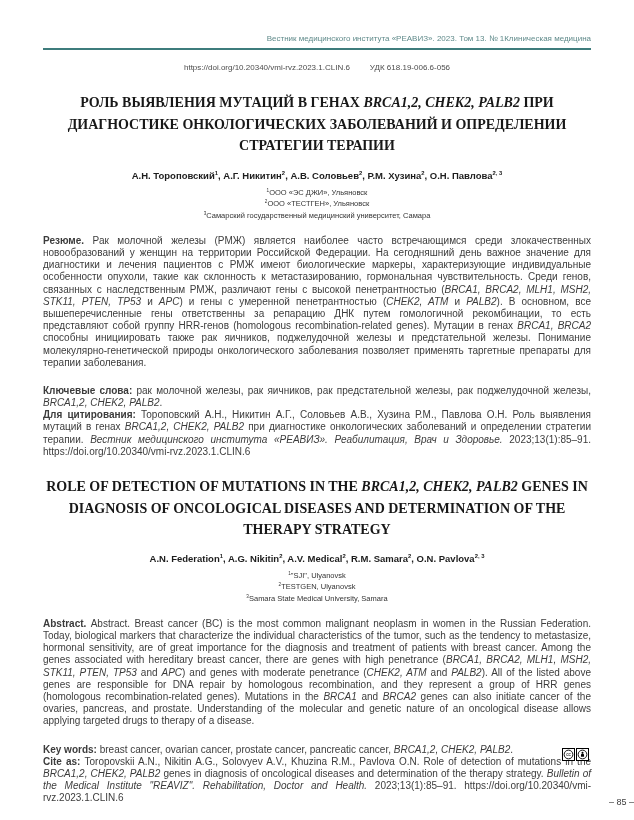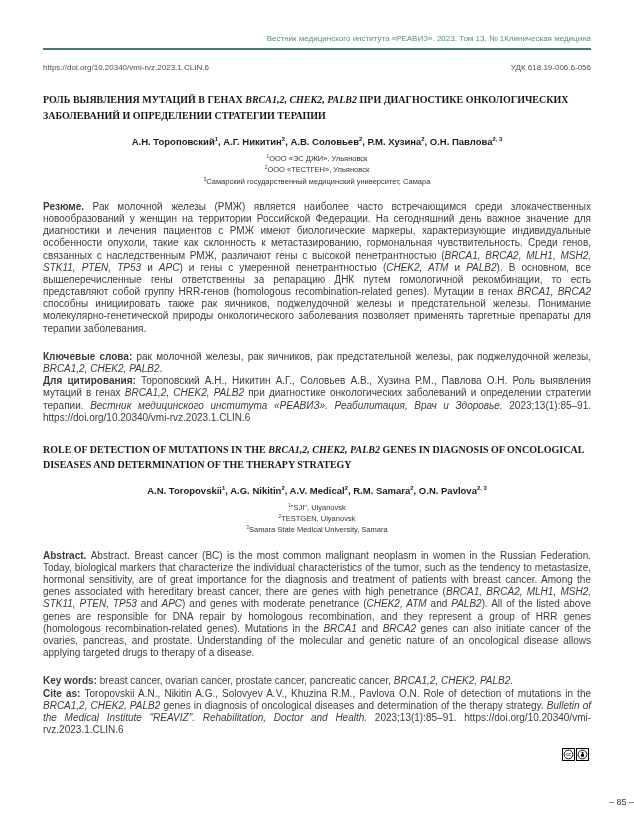--- a/index.html
+++ b/index.html
@@ -7,27 +7,27 @@
     position:relative; width:634px; height:820px; margin:0 auto;
     background:#ffffff; box-sizing:border-box; padding:34px 43px 0;
     font-family:"Liberation Sans", sans-serif; color:#3c3c3c; overflow:hidden;
   }
   .page-header {
     display:flex; justify-content:flex-end; align-items:flex-end;
     font-size:8px; color:#5f8a8a; padding-bottom:5px;
     border-bottom:2px solid #3e7c7c;
   }
   .meta-row {
-    display:flex; justify-content:space-between; margin-top:13px;
+    display:flex; justify-content:center; margin-top:13px;
     font-size:8px; color:#4c4c4c;gap:20px;
   }
   .meta-row a { color:#4c4c4c; text-decoration:none; }
   .title {
     font-family:"Liberation Serif", serif; font-weight:bold;
-    font-size:10px; line-height:1.55; color:#181818;
+    font-size:14px; line-height:1.55; text-align:center; color:#181818;
     margin:0;
   }
   .title-ru { margin-top:20px; }
   .title-en { margin-top:18px; }
   .authors {
     margin:13px 0 0; text-align:center; font-weight:bold;
     font-size:9.5px; color:#1d1d1d;
   }
   .authors-en { margin-top:12px; }
   .affils { margin-top:6px; text-align:center; font-size:7.5px; line-height:1.5; color:#333; }
@@ -78,21 +78,21 @@
   </div>
 
   <p class="body-par abstract"><span class="s-b">Резюме. </span><span>Рак молочной железы (РМЖ) является наиболее часто встречающимся среди злокачественных новообразований у женщин на территории Российской Федерации. На сегодняшний день важное значение для диагностики и лечения пациентов с РМЖ имеют биологические маркеры, характеризующие индивидуальные особенности опухоли, такие как склонность к метастазированию, гормональная чувствительность. Среди генов, связанных с наследственным РМЖ, различают гены с высокой пенетрантностью (</span><span class="s-i">BRCA1, BRCA2, MLH1, MSH2, STK11, PTEN, TP53</span><span> и </span><span class="s-i">APC</span><span>) и гены с умеренной пенетрантностью (</span><span class="s-i">CHEK2, ATM</span><span> и </span><span class="s-i">PALB2</span><span>). В основном, все вышеперечисленные гены ответственны за репарацию ДНК путем гомологичной рекомбинации, то есть представляют собой группу HRR-генов (homologous recombination-related genes). Мутации в генах </span><span class="s-i">BRCA1, BRCA2</span><span> способны инициировать также рак яичников, поджелудочной железы и предстательной железы. Понимание молекулярно-генетической природы онкологического заболевания позволяет применять таргетные препараты для терапии заболевания.</span></p>
 
   <p class="body-par keywords"><span class="s-b">Ключевые слова: </span><span>рак молочной железы, рак яичников, рак предстательной железы, рак поджелудочной железы, </span><span class="s-i">BRCA1,2, CHEK2, PALB2</span><span>.</span></p>
 
   <p class="body-par citation"><span class="s-b">Для цитирования: </span><span>Тороповский А.Н., Никитин А.Г., Соловьев А.В., Хузина Р.М., Павлова О.Н. Роль выявления мутаций в генах </span><span class="s-i">BRCA1,2, CHEK2, PALB2</span><span> при диагностике онкологических заболеваний и определении стратегии терапии. </span><span class="s-i">Вестник медицинского института «РЕАВИЗ». Реабилитация, Врач и Здоровье.</span><span> 2023;13(1):85–91. https://doi.org/10.20340/vmi-rvz.2023.1.CLIN.6</span></p>
 
   <h1 class="title title-en"><span>ROLE OF DETECTION OF MUTATIONS IN THE </span><span class="s-i">BRCA1,2, CHEK2, PALB2</span><span> GENES IN DIAGNOSIS OF ONCOLOGICAL DISEASES AND DETERMINATION OF THE THERAPY STRATEGY</span></h1>
 
-  <p class="authors authors-en"><span>A.N. Toropovskii</span><span class="s-sup">1</span><span>, A.G. Nikitin</span><span class="s-sup">2</span><span>, A.V. Medical</span><span class="s-sup">2</span><span>, R.M. Samara</span><span class="s-sup">2</span><span>, O.N. Pavlova</span><span class="s-sup">2, 3</span></p>
+  <p class="authors authors-en"><span>A.N. Federation</span><span class="s-sup">1</span><span>, A.G. Nikitin</span><span class="s-sup">2</span><span>, A.V. Medical</span><span class="s-sup">2</span><span>, R.M. Samara</span><span class="s-sup">2</span><span>, O.N. Pavlova</span><span class="s-sup">2, 3</span></p>
 
   <div class="affils">
     <div><span class="s-sup">1</span><span>"SJI", Ulyanovsk</span></div>
     <div><span class="s-sup">2</span><span>TESTGEN, Ulyanovsk</span></div>
     <div><span class="s-sup">3</span><span>Samara State Medical University, Samara</span></div>
   </div>
 
   <p class="body-par abstract"><span class="s-b">Abstract. </span><span>Abstract. Breast cancer (BC) is the most common malignant neoplasm in women in the Russian Federation. Today, biological markers that characterize the individual characteristics of the tumor, such as the tendency to metastasize, hormonal sensitivity, are of great importance for the diagnosis and treatment of patients with breast cancer. Among the genes associated with hereditary breast cancer, there are genes with high penetrance (</span><span class="s-i">BRCA1, BRCA2, MLH1, MSH2, STK11, PTEN, TP53</span><span> and </span><span class="s-i">APC</span><span>) and genes with moderate penetrance (</span><span class="s-i">CHEK2, ATM</span><span> and </span><span class="s-i">PALB2</span><span>). All of the listed above genes are responsible for DNA repair by homologous recombination, and they represent a group of HRR genes (homologous recombination-related genes). Mutations in the </span><span class="s-i">BRCA1</span><span> and </span><span class="s-i">BRCA2</span><span> genes can also initiate cancer of the ovaries, pancreas, and prostate. Understanding of the molecular and genetic nature of an oncological disease allows applying targeted drugs to therapy of a disease.</span></p>
 
   <p class="body-par keywords"><span class="s-b">Key words: </span><span>breast cancer, ovarian cancer, prostate cancer, pancreatic cancer, </span><span class="s-i">BRCA1,2, CHEK2, PALB2</span><span>.</span></p>

